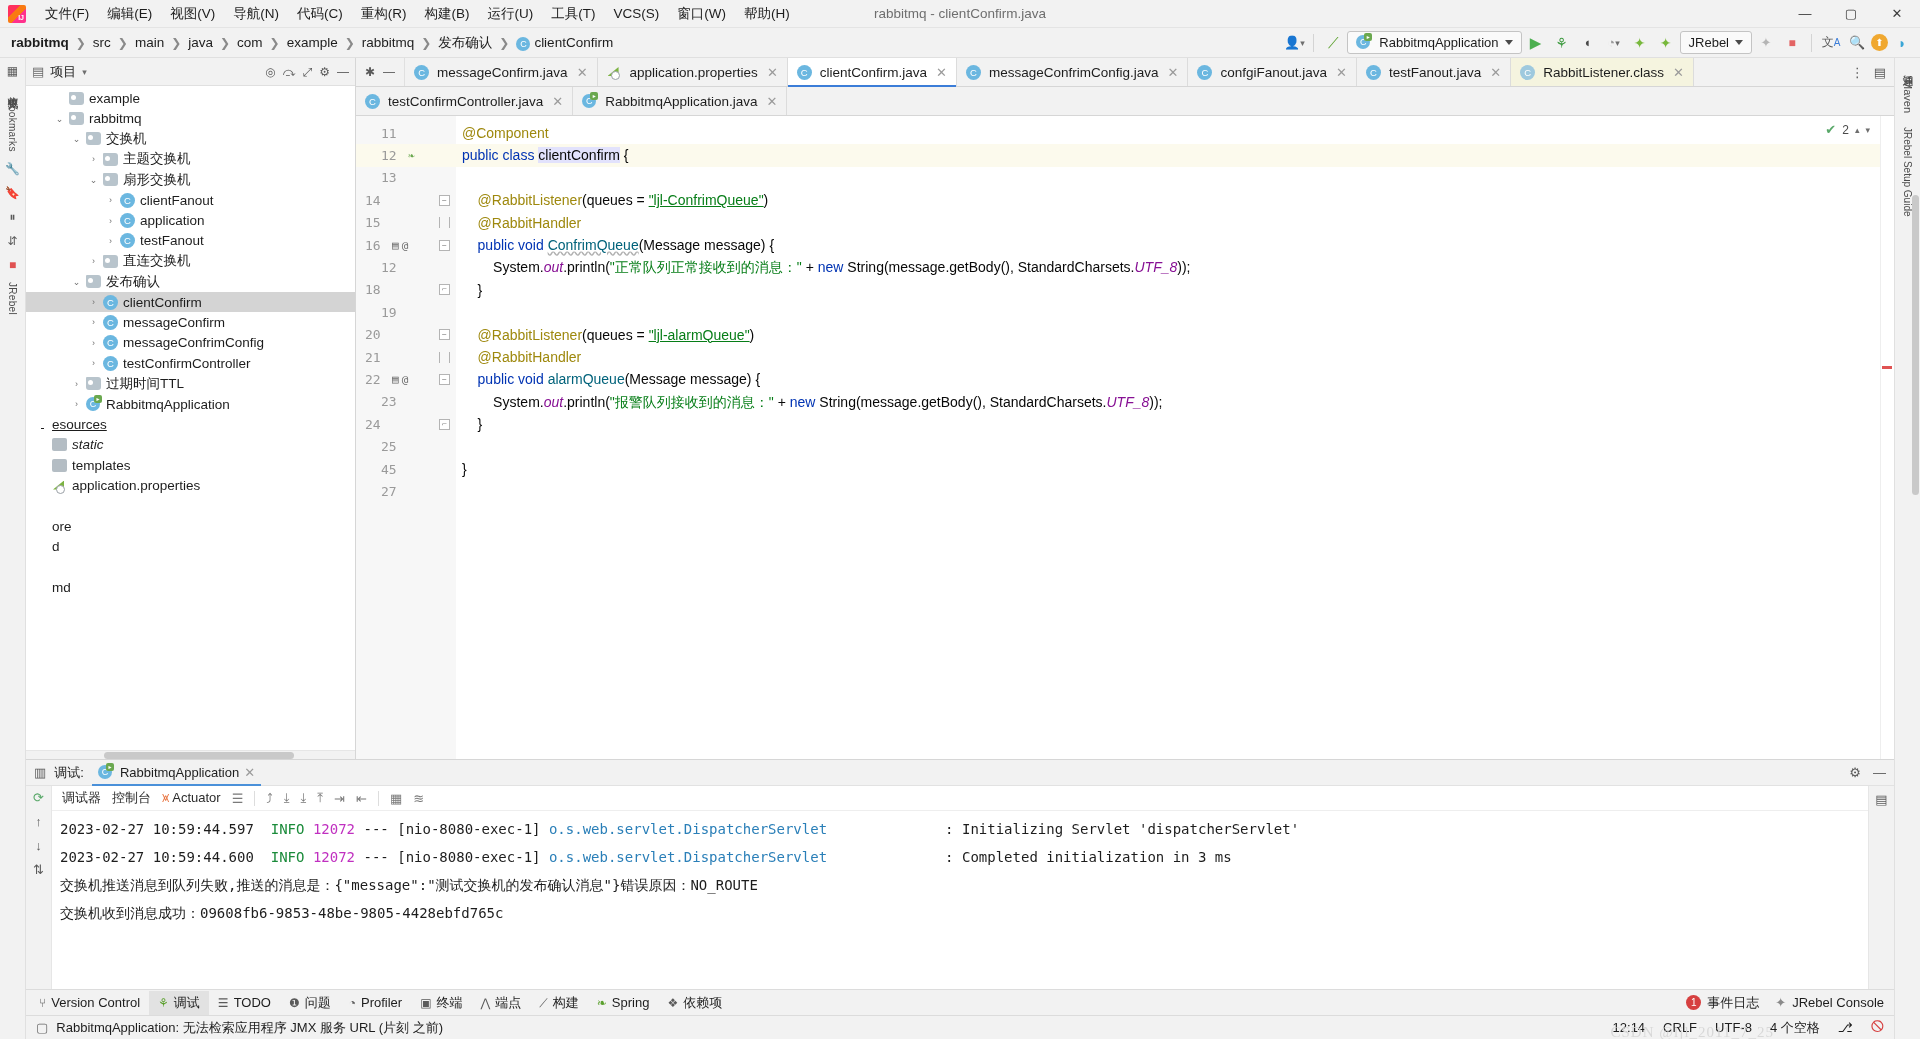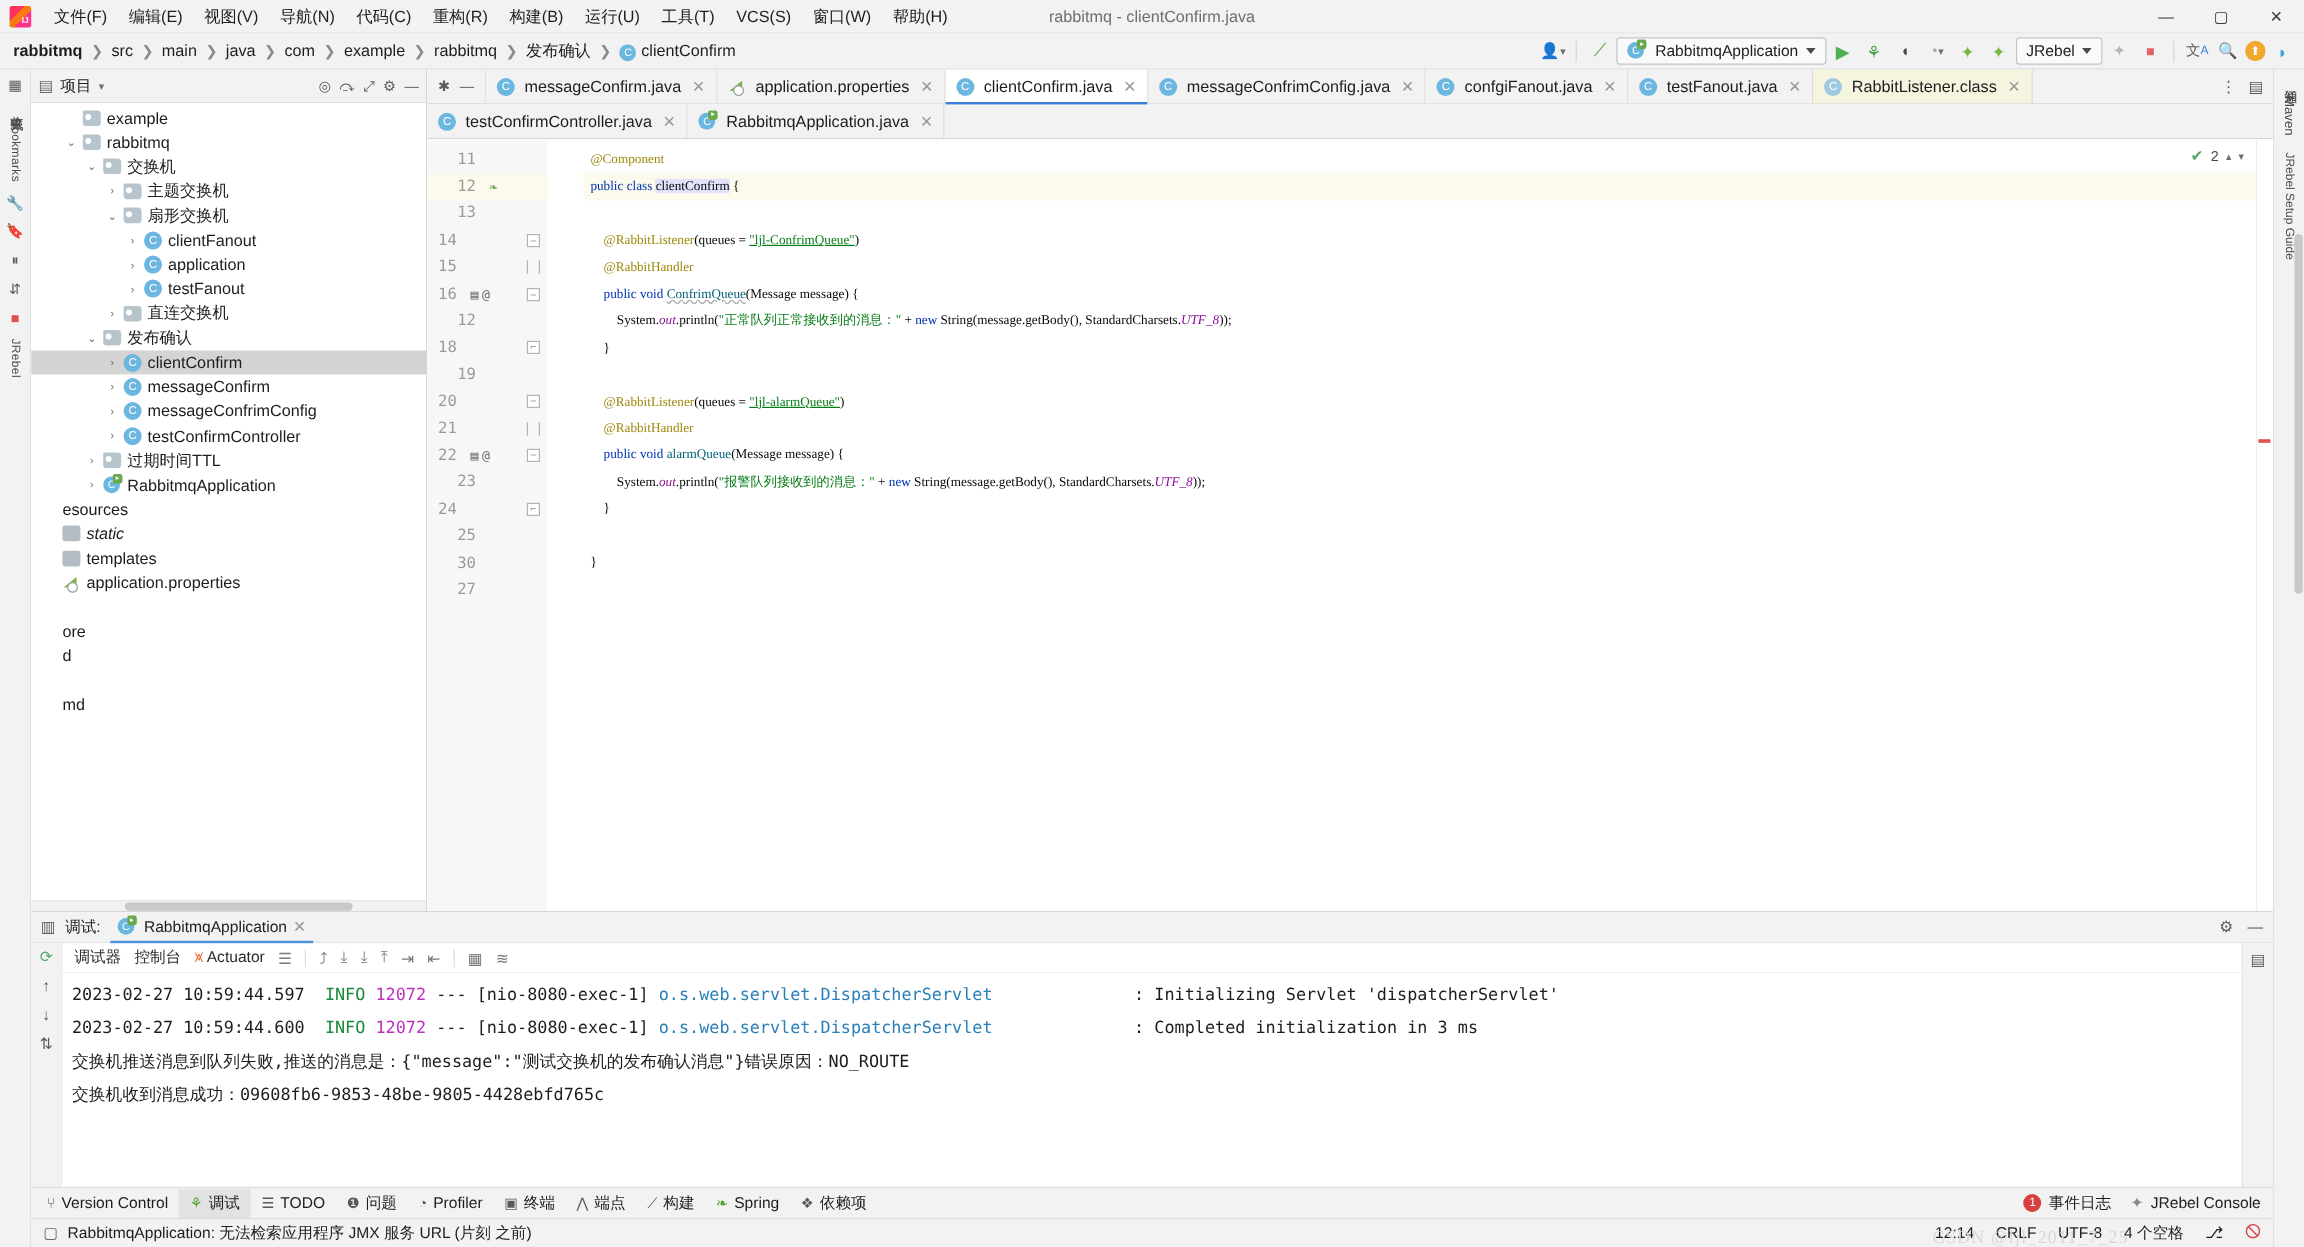--- a/index.html
+++ b/index.html
@@ -160,23 +160,22 @@
     font-family:"DejaVu Sans Mono", monospace;font-size:13px;color:#9a9a9a;padding-top:6px;
   }
   .gl{ height:22.4px;display:flex;align-items:center;justify-content:flex-end;padding-right:6px;gap:5px; }
   .gl .ln{ width:22px;text-align:left; }
   .gl .marks{ width:42px;display:flex;align-items:center;gap:3px;justify-content:flex-start;font-size:11px;color:#6b6b6b;}
   .fold{ width:11px;height:11px;border:1px solid #b4b4b4;color:#8a8a8a;font-size:8px;line-height:9px;text-align:center;background:#fff;}
   .foldline{ width:11px;height:11px;border-left:1px solid #b4b4b4;border-right:1px solid #b4b4b4;}
 
   .code{
     flex:1 1 auto;position:relative;padding-top:6px;overflow:hidden;
-    font-family:Liberation Serif, serif;font-size:11px;line-height:22.4px;color:#080808;
+    font-family:Liberation Sans, sans-serif;font-size:14px;line-height:22.4px;color:#080808;
     white-space:pre;
-    margin-left:30px;
   }
   .cl{ height:22.4px; padding-left:6px; }
   .hl-line{ background:#fcfaed; }
   .kw{ color:#0033b3; }
   .ann{ color:#9e880d; }
   .str{ color:#067d17; }
   .str-u{ color:#067d17; text-decoration:underline; }
   .mth{ color:#00627a; }
   .fld{ color:#871094; font-style:italic; }
   .idsel{ background:#e2e2fc; }
@@ -453,21 +452,21 @@
                 <span>过期时间TTL</span>
               </div>
               <div class="row" style="padding-left: 44px;">
                 <span class="arrow">›</span>
                 <span class="spring-ico">
                   <span class="c">C</span>
                   <span class="g">▸</span>
                 </span>
                 <span>RabbitmqApplication</span>
               </div>
-              <div class="row" style="padding-left: 10px;">
+              <div class="row" style="padding-left: 10px; text-decoration: underline;">
                 <span class="arrow empty">·</span>
                 <span>esources</span>
               </div>
               <div class="row" style="padding-left: 10px; font-style: italic;">
                 <span class="arrow empty">·</span>
                 <span class="fico plain"></span>
                 <span>static</span>
               </div>
               <div class="row" style="padding-left: 10px;">
                 <span class="arrow empty">·</span>
@@ -642,21 +641,21 @@
                 <div class="gl">
                   <span class="ln">24</span>
                   <span class="marks"></span>
                   <span class="fold">⌐</span>
                 </div>
                 <div class="gl">
                   <span class="ln">25</span>
                   <span class="marks"></span>
                 </div>
                 <div class="gl">
-                  <span class="ln">30</span>
+                  <span class="ln">45</span>
                   <span class="marks"></span>
                 </div>
                 <div class="gl">
                   <span class="ln">27</span>
                   <span class="marks"></span>
                 </div>
               </div>
             <div class="code" id="code"><div class="cl"><span class="ann">@Component</span></div><div class="cl hl-line"><span class="kw">public</span> <span class="kw">class</span> <span class="idsel">clientConfirm</span> {</div><div class="cl">&nbsp;</div><div class="cl">    <span class="ann">@RabbitListener</span>(queues = <span class="str-u">"ljl-ConfrimQueue"</span>)</div><div class="cl">    <span class="ann">@RabbitHandler</span></div><div class="cl">    <span class="kw">public</span> <span class="kw">void</span> <span class="mth wavy">ConfrimQueue</span>(Message message) {</div><div class="cl">        System.<span class="fld">out</span>.println(<span class="str">"正常队列正常接收到的消息："</span> + <span class="kw">new</span> String(message.getBody(), StandardCharsets.<span class="fld">UTF_8</span>));</div><div class="cl">    }</div><div class="cl">&nbsp;</div><div class="cl">    <span class="ann">@RabbitListener</span>(queues = <span class="str-u">"ljl-alarmQueue"</span>)</div><div class="cl">    <span class="ann">@RabbitHandler</span></div><div class="cl">    <span class="kw">public</span> <span class="kw">void</span> <span class="mth">alarmQueue</span>(Message message) {</div><div class="cl">        System.<span class="fld">out</span>.println(<span class="str">"报警队列接收到的消息："</span> + <span class="kw">new</span> String(message.getBody(), StandardCharsets.<span class="fld">UTF_8</span>));</div><div class="cl">    }</div><div class="cl">&nbsp;</div><div class="cl">}</div><div class="cl">&nbsp;</div></div>
 
             <div class="insp-widget">

